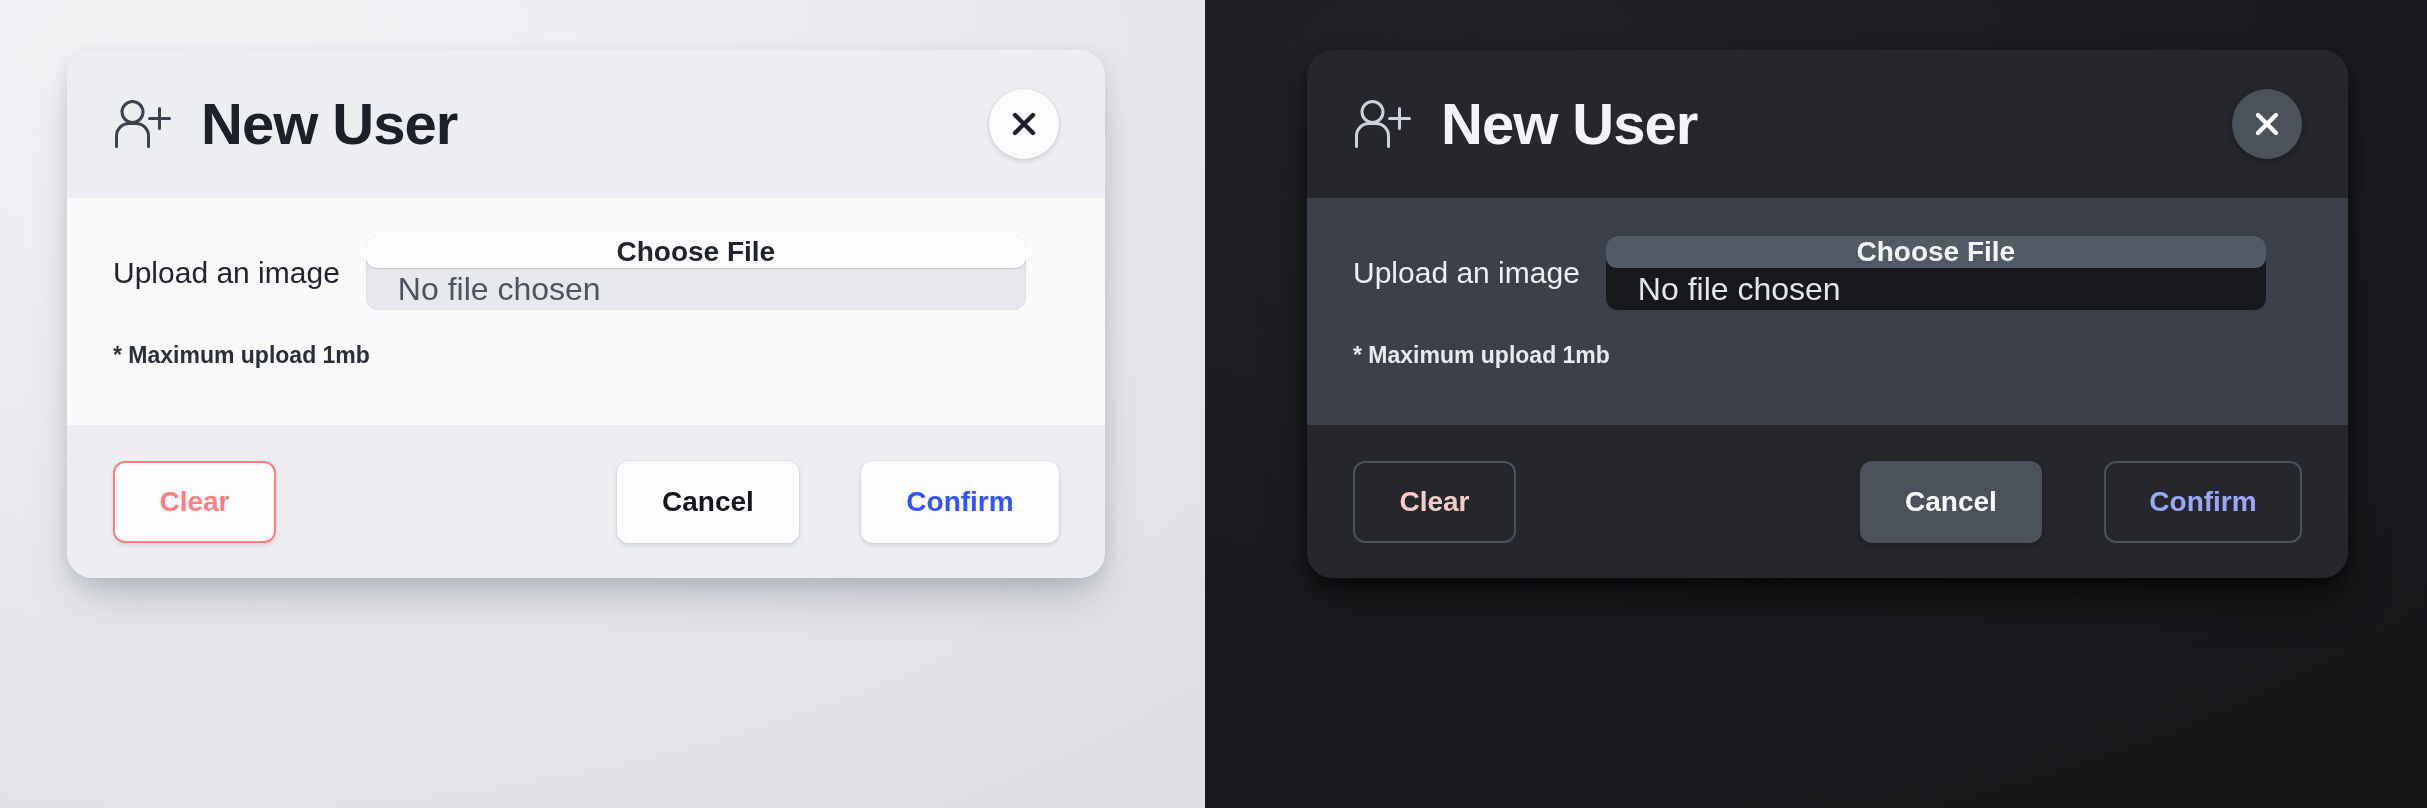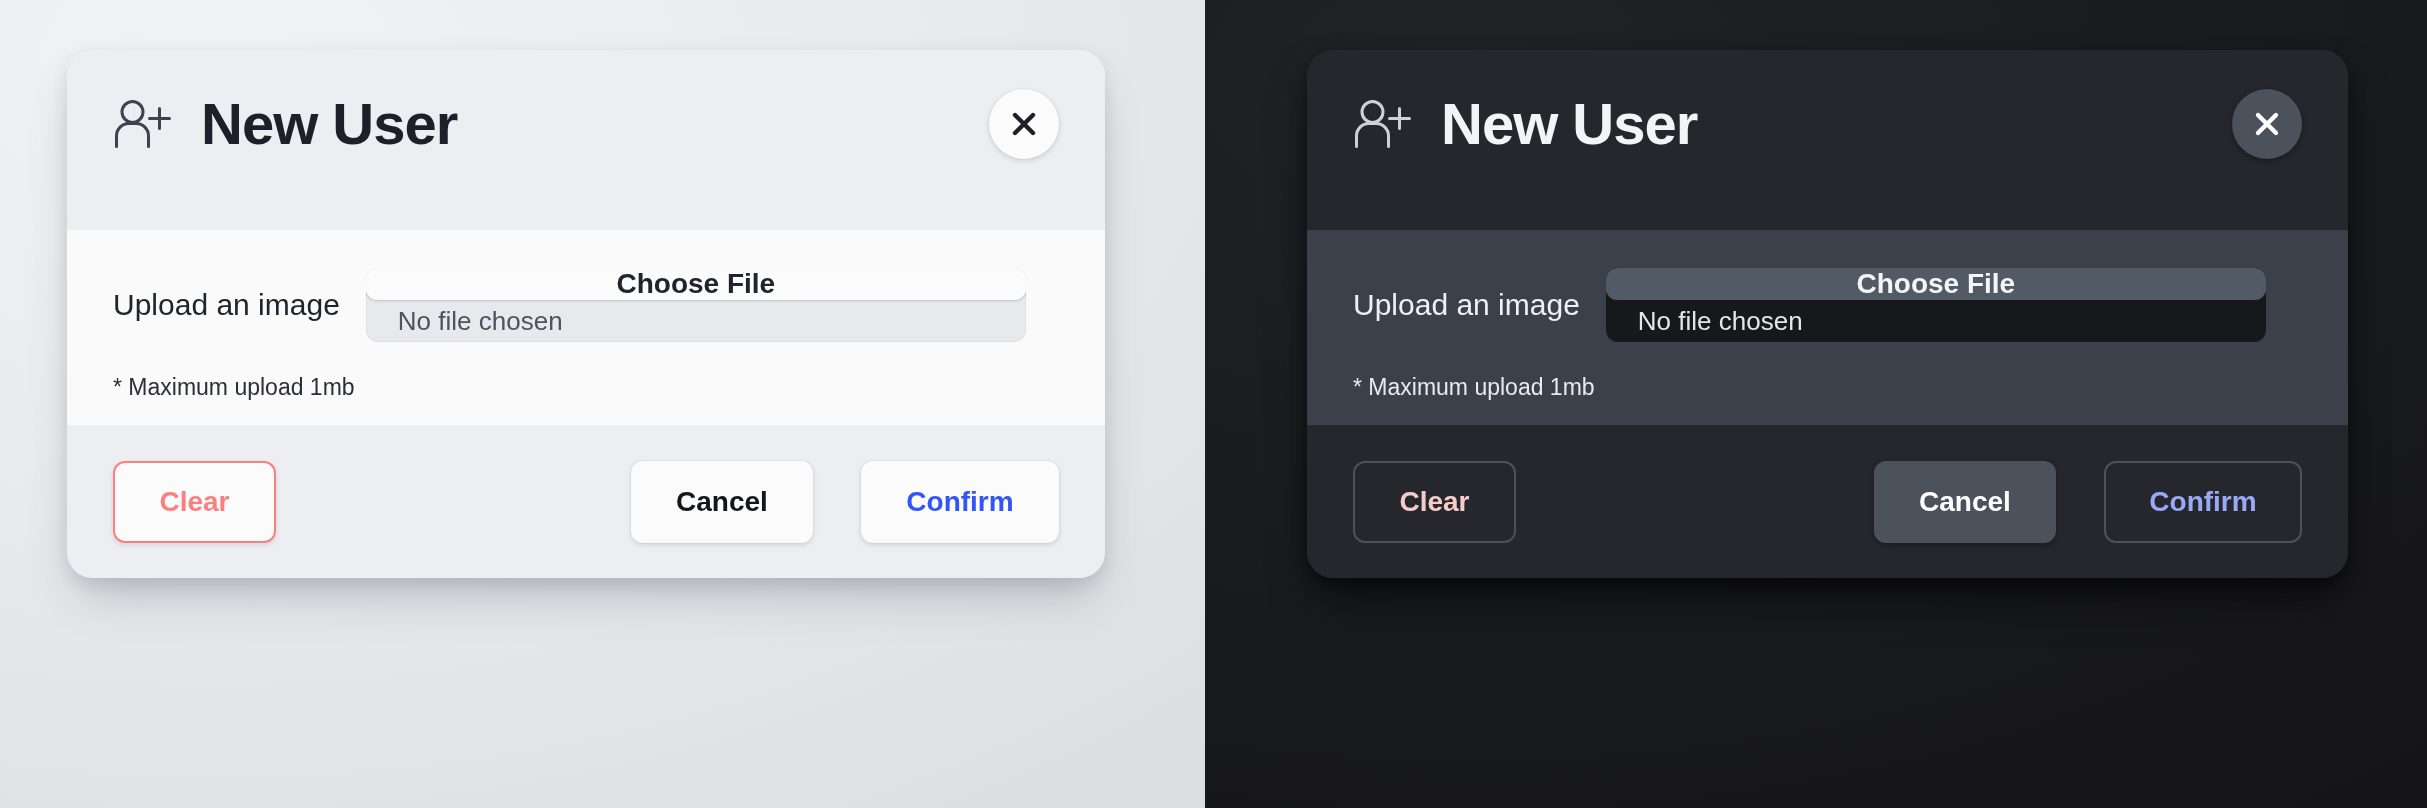--- a/index.html
+++ b/index.html
@@ -116,21 +116,20 @@
     box-shadow: 0 2px 6px rgba(0,0,0,0.35);
   }
   .close-icon { display: block; }
   .modal-light .close-icon { color: #1d2029; }
   .modal-dark  .close-icon { color: #ffffff; }
 
   
   .modal-body {
     flex: 1 1 auto;
     padding: 38px 46px 0 46px;
-    margin-top: 32px;
   }
   .modal-light .modal-body { background: #fafafb; }
   .modal-dark  .modal-body { background: #3b404a; }
 
   .field-row {
     display: flex;
     align-items: center;
     gap: 26px;
   }
 
@@ -180,30 +179,31 @@
   }
   .modal-dark .choose-file-btn {
     background: #525a65;
     color: #f3f5f7;
   }
 
   .file-status {
     display: flex;
     align-items: center;
     padding-left: 32px;
-    font-size: 26px;
+    font-size: 32px;
     flex: 1 1 auto;
   }
   .modal-light .file-status { color: #4e535f; }
   .modal-dark  .file-status { color: #e3e6ea; }
 
   .hint-text {
     margin-top: 34px;
     font-size: 23px;
     line-height: 1;
+    font-weight: bold;
   }
   .modal-light .hint-text { color: #2b2f38; }
   .modal-dark  .hint-text { color: #e8eaee; }
 
   
   .modal-footer {
     height: 153px;
     flex: 0 0 153px;
     display: flex;
     align-items: center;
@@ -222,21 +222,21 @@
     font-size: 28px;
     font-weight: 700;
     cursor: pointer;
     font-family: Liberation Sans, sans-serif;
     display: inline-flex;
     align-items: center;
     justify-content: center;
     line-height: 1;
   }
 
-  .btn-right-group { display: flex; gap: 48px; }
+  .btn-right-group { display: flex; gap: 62px; }
 
   
   .modal-light .btn-clear {
     background: #fbfbfc;
     color: #fa8080;
     border: 2px solid #fa8080;
     width: 163px;
     box-shadow: 0 2px 5px rgba(80,88,105,0.16);
   }
   .modal-dark .btn-clear {

